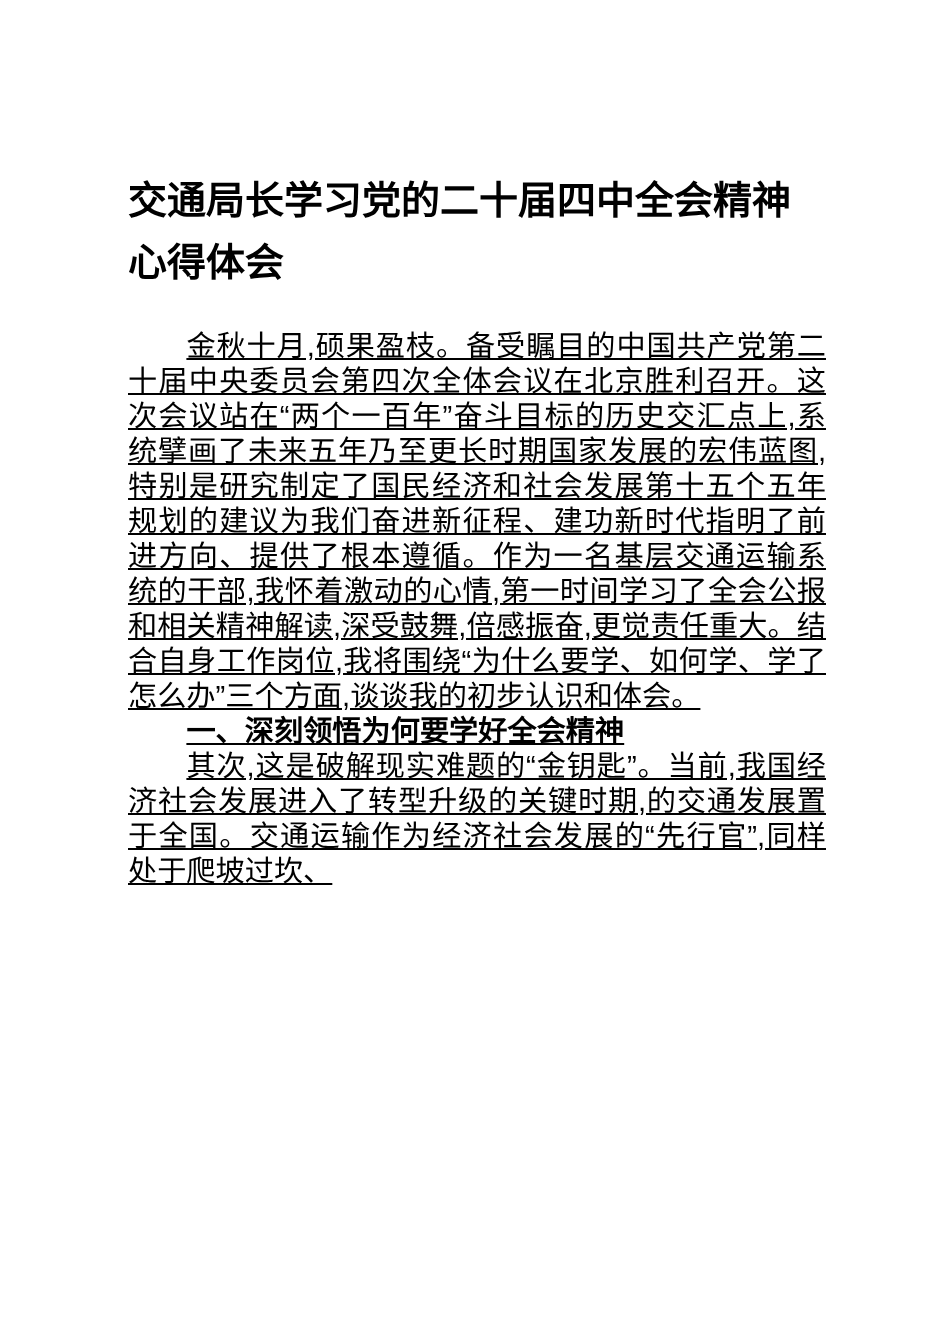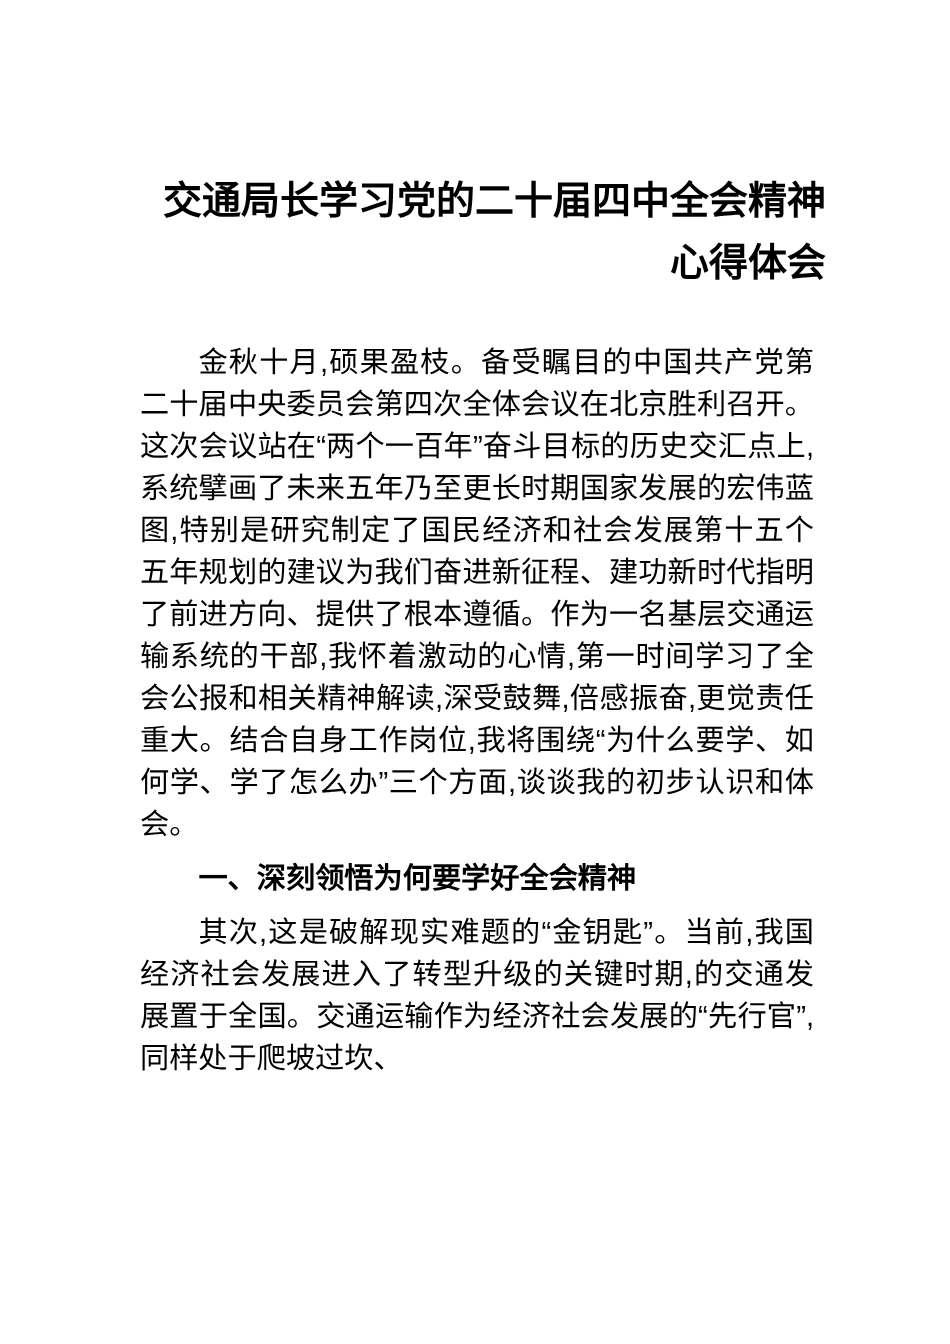--- a/index.html
+++ b/index.html
@@ -27,40 +27,41 @@
     top: 0;
     width: 698px;
   }
   .doc-title {
     margin: 0;
     padding: 0;
     font-family: "Liberation Sans", "DejaVu Sans", sans-serif;
     font-weight: bold;
     font-size: 39px;
     line-height: 62px;
-    text-align: right;
+    text-align: left;
     letter-spacing: 0px;
     padding-top: 170px;
     white-space: normal;
   }
   .body-block {
     padding-top: 35px;
   }
   p.para {
-    margin: 12px;
+    margin: 0;
     padding: 0;
     font-family: "Liberation Sans", "DejaVu Sans", sans-serif;
     font-size: 29.2px;
-    line-height: 42px;
+    line-height: 35px;
     text-align: justify;
     text-justify: inter-ideograph;
     text-indent: 2em;
     letter-spacing: 0px;
     word-break: break-all;
     overflow-wrap: break-word;
+    text-decoration: underline;
   }
   p.para.heading {
     font-weight: bold;
   }
   .latin {
     font-family: "Liberation Serif", "DejaVu Serif", serif;
   }
 </style>
 </head>
 <body>

